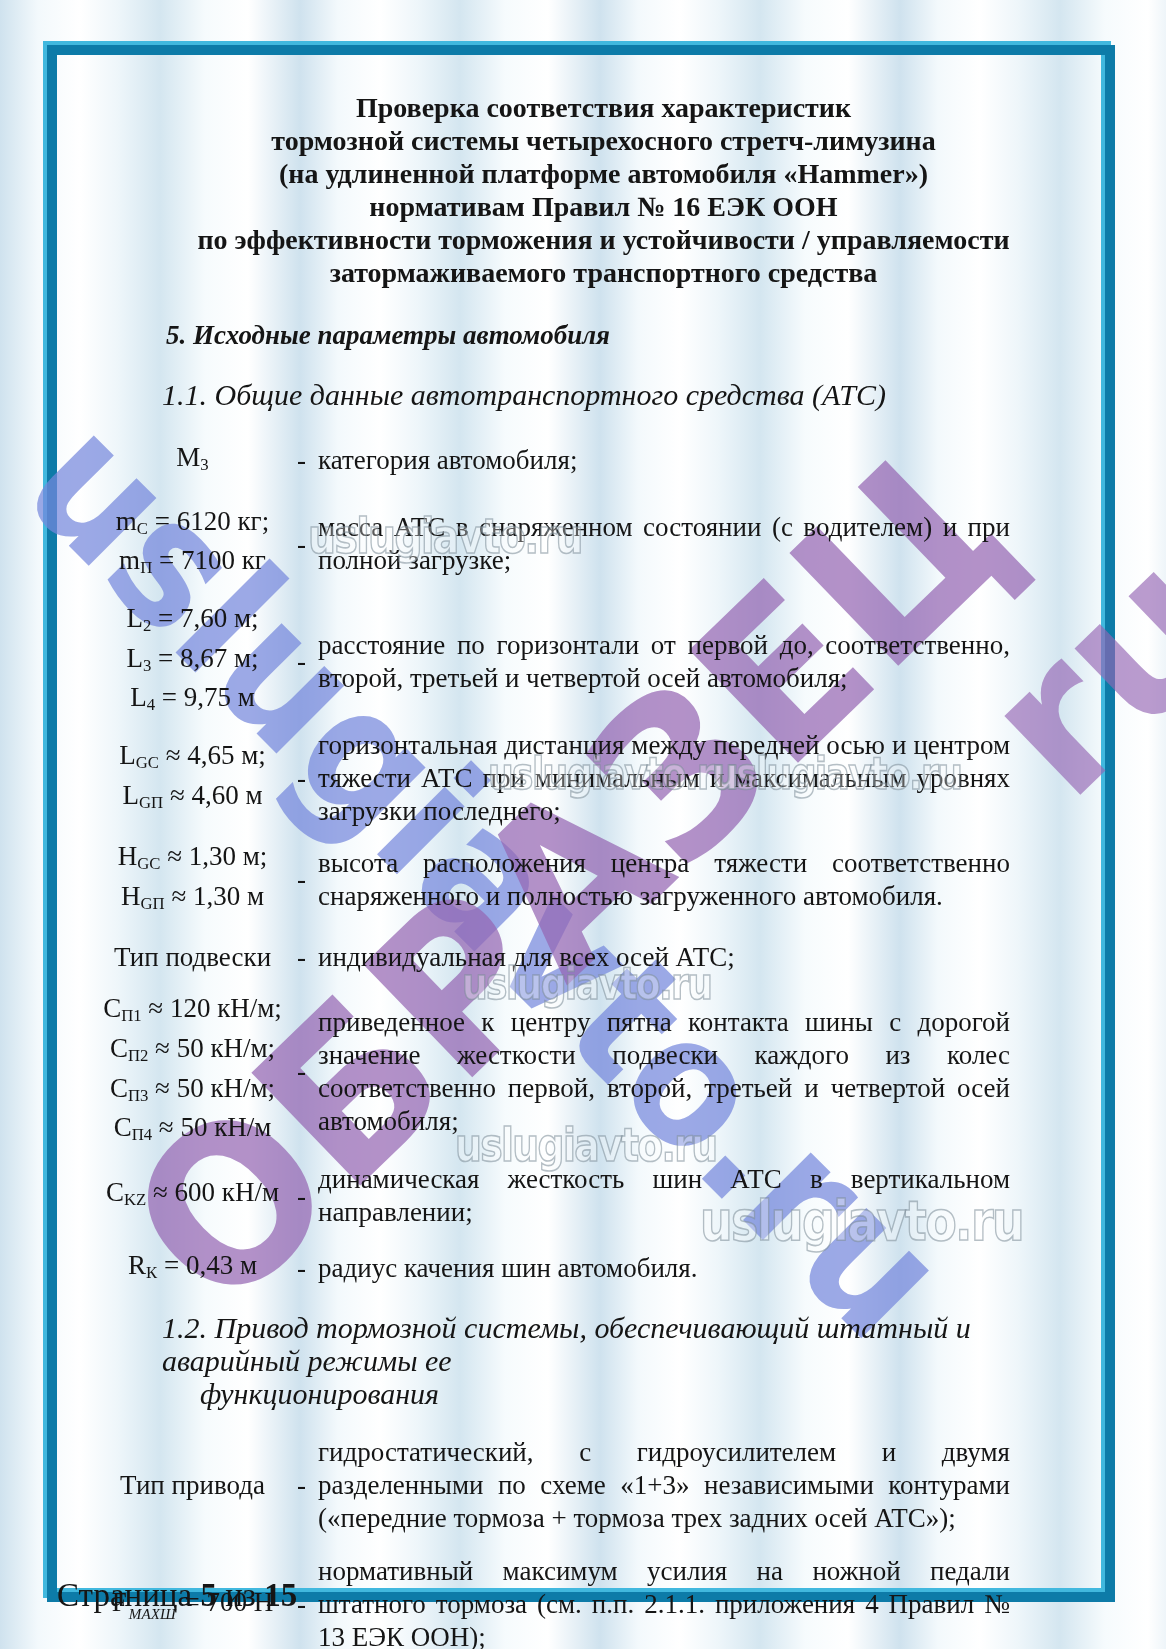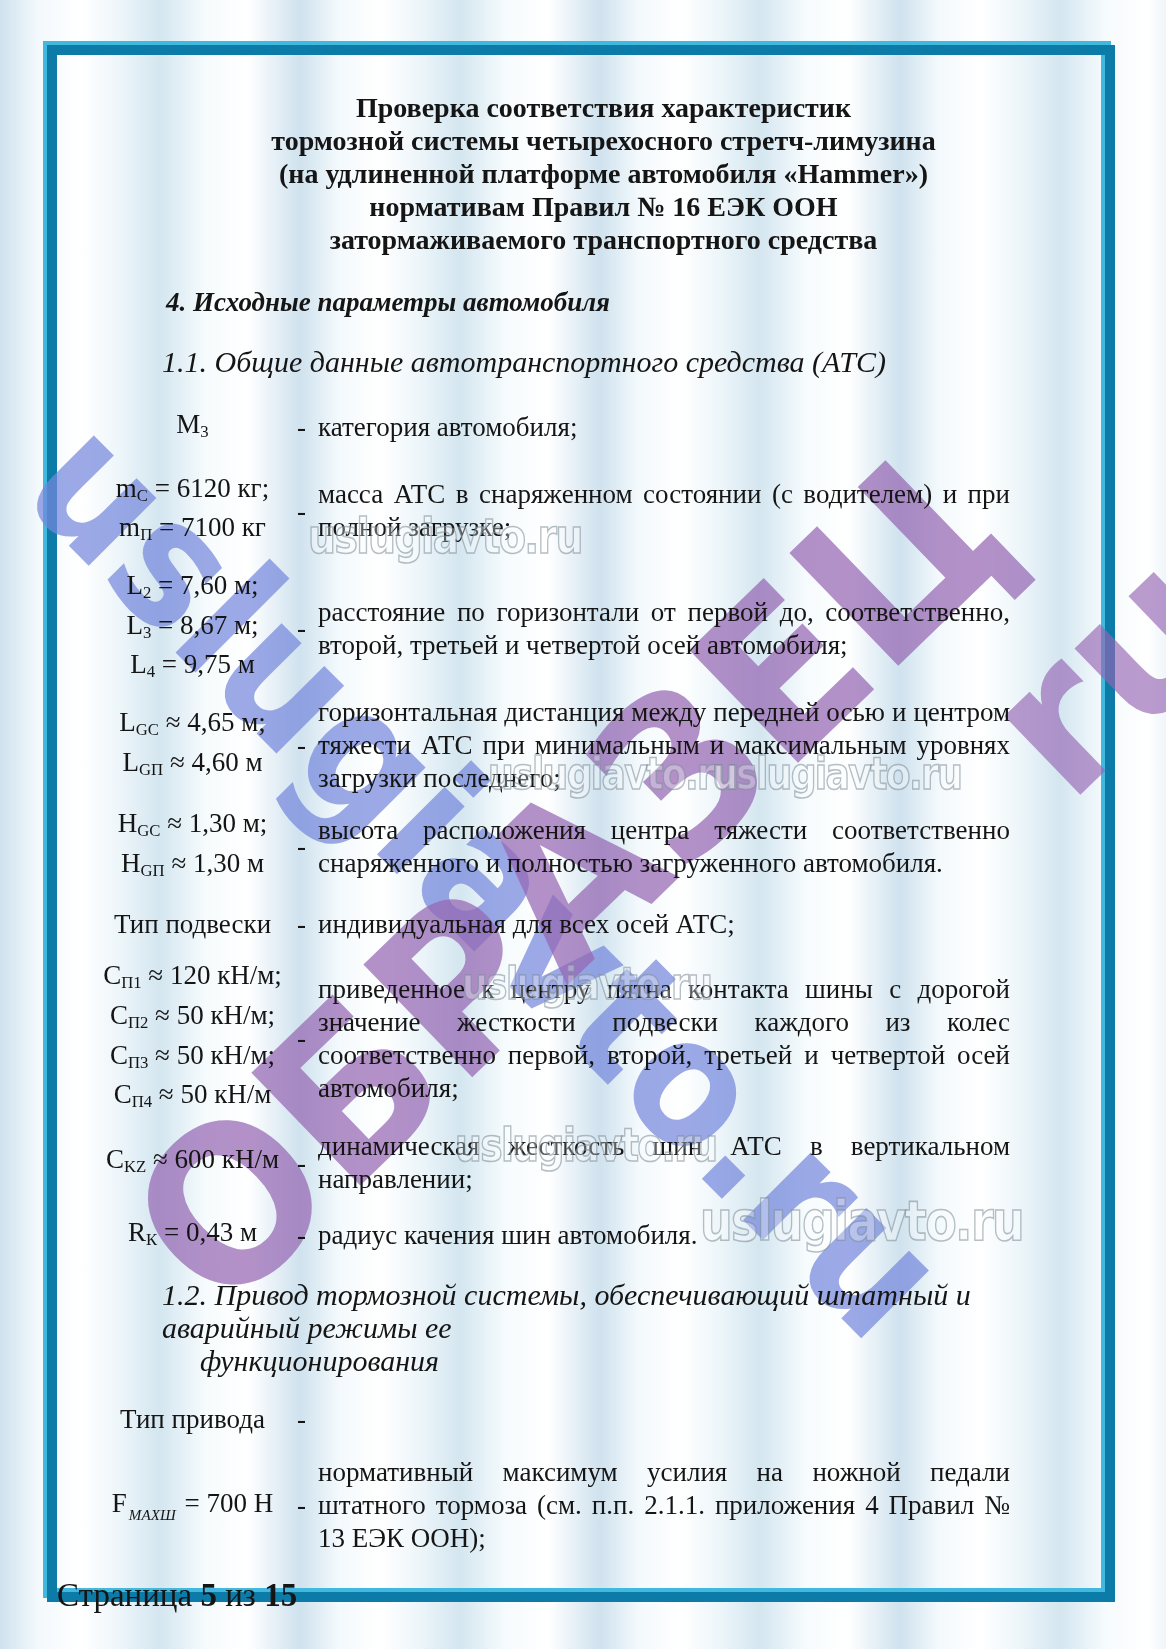--- a/index.html
+++ b/index.html
@@ -59,24 +59,25 @@
     <div class="wm wm-purple-frag">ru</div>
   </div>
 
   <div class="content">
 
     <div class="title">
       <div>Проверка соответствия характеристик</div>
       <div>тормозной системы четырехосного стретч-лимузина</div>
       <div>(на удлиненной платформе автомобиля «Hammer»)</div>
       <div>нормативам Правил № 16 ЕЭК ООН</div>
+      <div>по эффективности торможения и устойчивости / управляемости</div>
       <div>затормаживаемого транспортного средства</div>
     </div>
 
-    <div class="h1">4. Исходные параметры автомобиля</div>
+    <div class="h1">5. Исходные параметры автомобиля</div>
 
     <div class="h2">1.1. Общие данные автотранспортного средства (АТС)</div>
 
     <div class="rows" id="rows1">
         <div class="row r1">
           <div class="lbl">
             <div>M<span class="sb">3</span></div>
           </div>
           <div class="dash">-</div>
           <div class="desc">категория автомобиля;</div>
@@ -151,20 +152,21 @@
       <span>1.2. Привод тормозной системы, обеспечивающий штатный и аварийный режимы ее</span>
       <span class="cont">функционирования</span>
     </div>
 
     <div class="rows rows2" id="rows2">
         <div class="row r11">
           <div class="lbl">
             <div>Тип привода</div>
           </div>
           <div class="dash">-</div>
+          <div class="desc">гидростатический, с гидроусилителем и двумя разделенными по схеме «1+3» независимыми контурами («передние тормоза + тормоза трех задних осей АТС»);</div>
         </div>
         <div class="row r12">
           <div class="lbl">
             <div>F<span class="stack">
                 <span>MAX</span>
                 <span>Ш</span>
               </span> = 700 Н</div>
           </div>
           <div class="dash">-</div>
           <div class="desc">нормативный максимум усилия на ножной педали штатного тормоза (см. п.п. 2.1.1. приложения 4 Правил № 13 ЕЭК ООН);</div>

